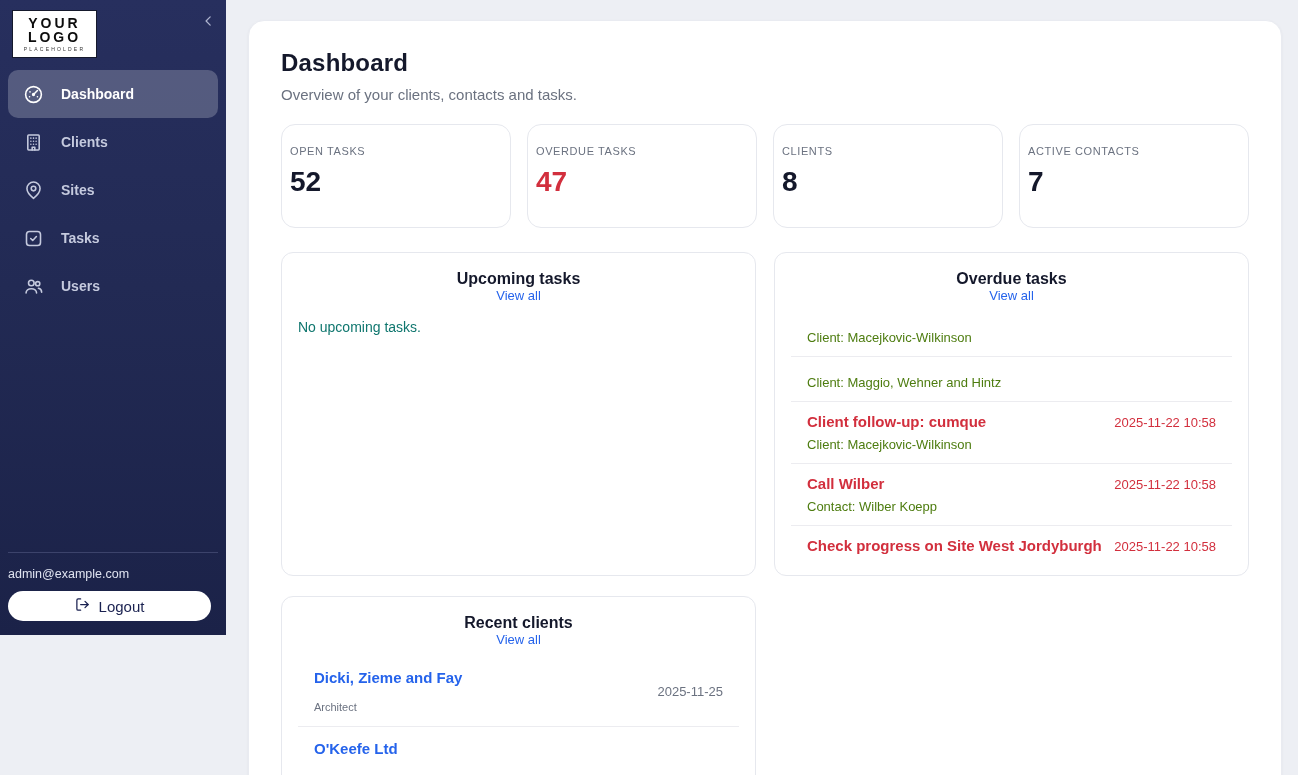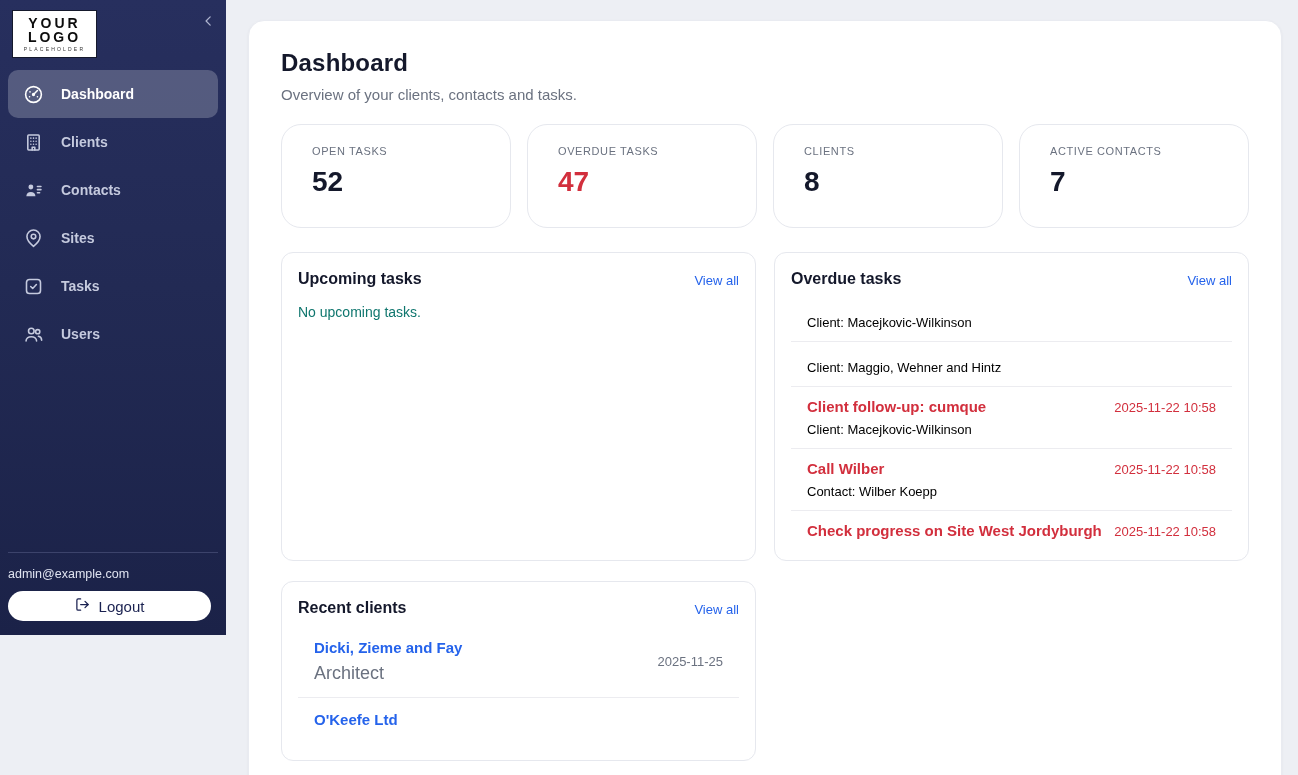--- a/index.html
+++ b/index.html
@@ -66,51 +66,52 @@
     border: 1px solid #e9ebf1;
     border-radius: 16px;
     box-shadow: 0 1px 3px rgba(16,24,40,0.05);
     padding: 28px 32px;
   }
   .page-title { font-size: 24px; font-weight: 700; color: #14182b; letter-spacing: 0.2px; }
   .page-subtitle { margin-top: 9px; font-size: 15px; color: #6b7280; }
 
   .stats-grid { display: grid; grid-template-columns: repeat(4, 1fr); gap: 16px; margin-top: 21px; }
   .stat-card {
-    background: #fff; border: 1px solid #e6e8ee; border-radius: 20px;
-    padding: 20px 30px; height: 104px;
+    background: #fff; border: 1px solid #e6e8ee; border-radius: 14px;
+    padding: 20px 8px; height: 104px;
   }
   .stat-label { font-size: 11px; letter-spacing: 0.6px; color: #6b7280; font-weight: 500; }
   .stat-value { font-size: 28px; font-weight: 700; margin-top: 9px; color: #14182b; }
 
   .panels { display: grid; grid-template-columns: 1fr 1fr; gap: 20px 18px; margin-top: 24px; }
   .panel {
     background: #fff; border: 1px solid #e6e8ee; border-radius: 12px;
     overflow: hidden;
   }
   .panel-header {
-    display: flex; align-items: flex-end; justify-content: space-between;
+    display: flex; align-items: center; justify-content: space-between;
     padding: 17px 16px 9px 16px;
+    flex-direction: column;
   }
   .panel-title { font-size: 16px; font-weight: 700; color: #14182b; }
   .view-all { font-size: 13px; color: #2563eb; text-decoration: none; cursor: pointer; }
   .empty-text { padding: 7px 16px; font-size: 14px; color: #0f766e; }
 
   .task-list, .client-list { list-style: none; padding: 0 16px 10px 16px; }
   .task-item { padding: 11px 16px; }
   .task-item + .task-item { border-top: 1px solid #ececf0; }
   .task-row { display: flex; align-items: flex-start; justify-content: space-between; gap: 12px; }
   .task-title { font-size: 15px; font-weight: 700; color: #d22f3d; cursor: pointer; }
   .task-date { font-size: 13px; color: #d22f3d; white-space: nowrap; padding-top: 2px; }
-  .task-sub { margin-top: 7px; font-size: 13px; color: #000000; }
+  .task-sub { margin-top: 7px; font-size: 13px; color: #4d7c0f; }
 
   .client-item { padding: 13px 16px; display: flex; align-items: center; justify-content: space-between; gap: 12px; }
   .client-item + .client-item { border-top: 1px solid #ececf0; }
   .client-name { font-size: 15px; font-weight: 700; color: #2563eb; cursor: pointer; }
-  .client-role { margin-top: 7px; font-size: 18px; color: #6b7280; }
+  .client-role { margin-top: 15px; font-size: 11px; color: #6b7280; }
   .client-date { font-size: 13px; color: #6b7280; white-space: nowrap; }
 
   .recent-panel { grid-column: 1; min-height: 180px; }
 </style>
 </head>
 <body>
 
 <aside class="sidebar">
   <div class="logo-box">
     <span class="logo-line">YOUR</span>
@@ -142,30 +143,20 @@
       <div class="nav-item">
         <span class="icon">
           <svg fill="none" stroke="currentColor" stroke-width="1.8" stroke-linecap="round" stroke-linejoin="round" width="21" height="21" viewBox="0 0 24 24">
             <rect x="5.5" y="3.5" width="13" height="17" rx="1"></rect>
             <path d="M9 7h.01M12 7h.01M15 7h.01M9 10.5h.01M12 10.5h.01M15 10.5h.01M9 14h.01M12 14h.01M15 14h.01M10.5 20.5v-3h3v3"></path>
           </svg>
         </span>
         <span>Clients</span>
       </div>
 
-      <div class="nav-item">
-        <span class="icon">
-          <svg fill="none" stroke="currentColor" stroke-width="1.8" stroke-linecap="round" stroke-linejoin="round" width="21" height="21" viewBox="0 0 24 24">
-            <circle cx="9" cy="8" r="2.8" fill="currentColor" stroke="none"></circle>
-            <path d="M3.8 18.5c0-2.9 2.3-4.7 5.2-4.7s5.2 1.8 5.2 4.7" fill="currentColor" stroke="none"></path>
-            <path d="M16.5 7.5h4M16.5 11h4M16.5 14.5h2.5"></path>
-          </svg>
-        </span>
-        <span>Contacts</span>
-      </div>
 
       <div class="nav-item">
         <span class="icon">
           <svg fill="none" stroke="currentColor" stroke-width="1.8" stroke-linecap="round" stroke-linejoin="round" width="21" height="21" viewBox="0 0 24 24">
             <path d="M19.5 9.8c0 5.2-7.5 11.2-7.5 11.2S4.5 15 4.5 9.8a7.5 7.5 0 0 1 15 0Z"></path>
             <circle cx="12" cy="9.8" r="2.6"></circle>
           </svg>
         </span>
         <span>Sites</span>
       </div>

